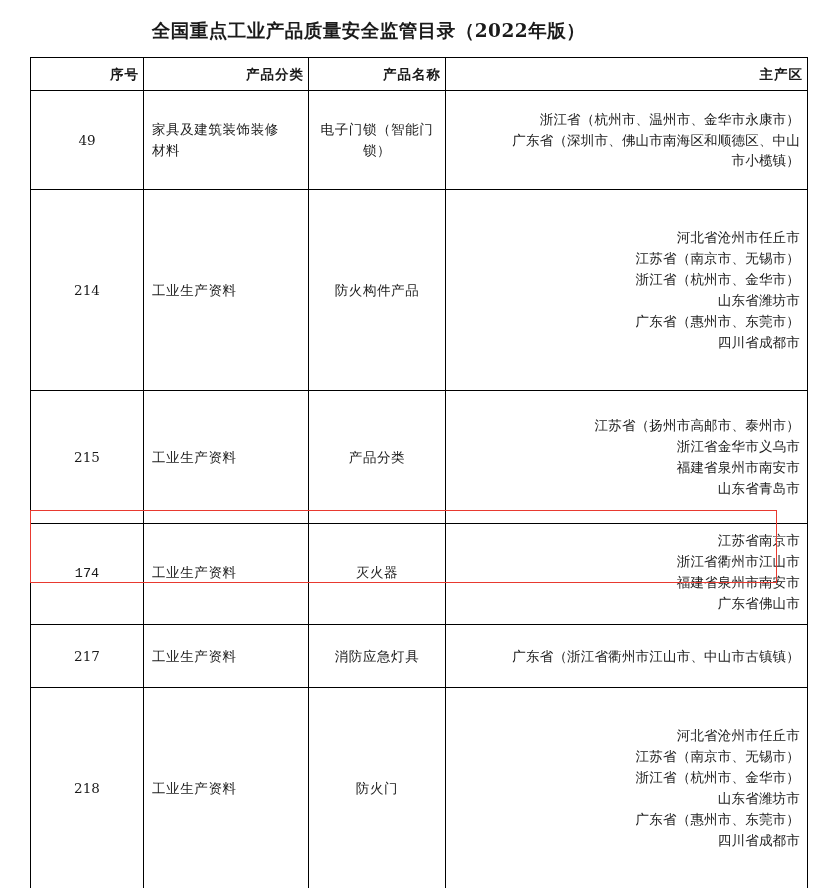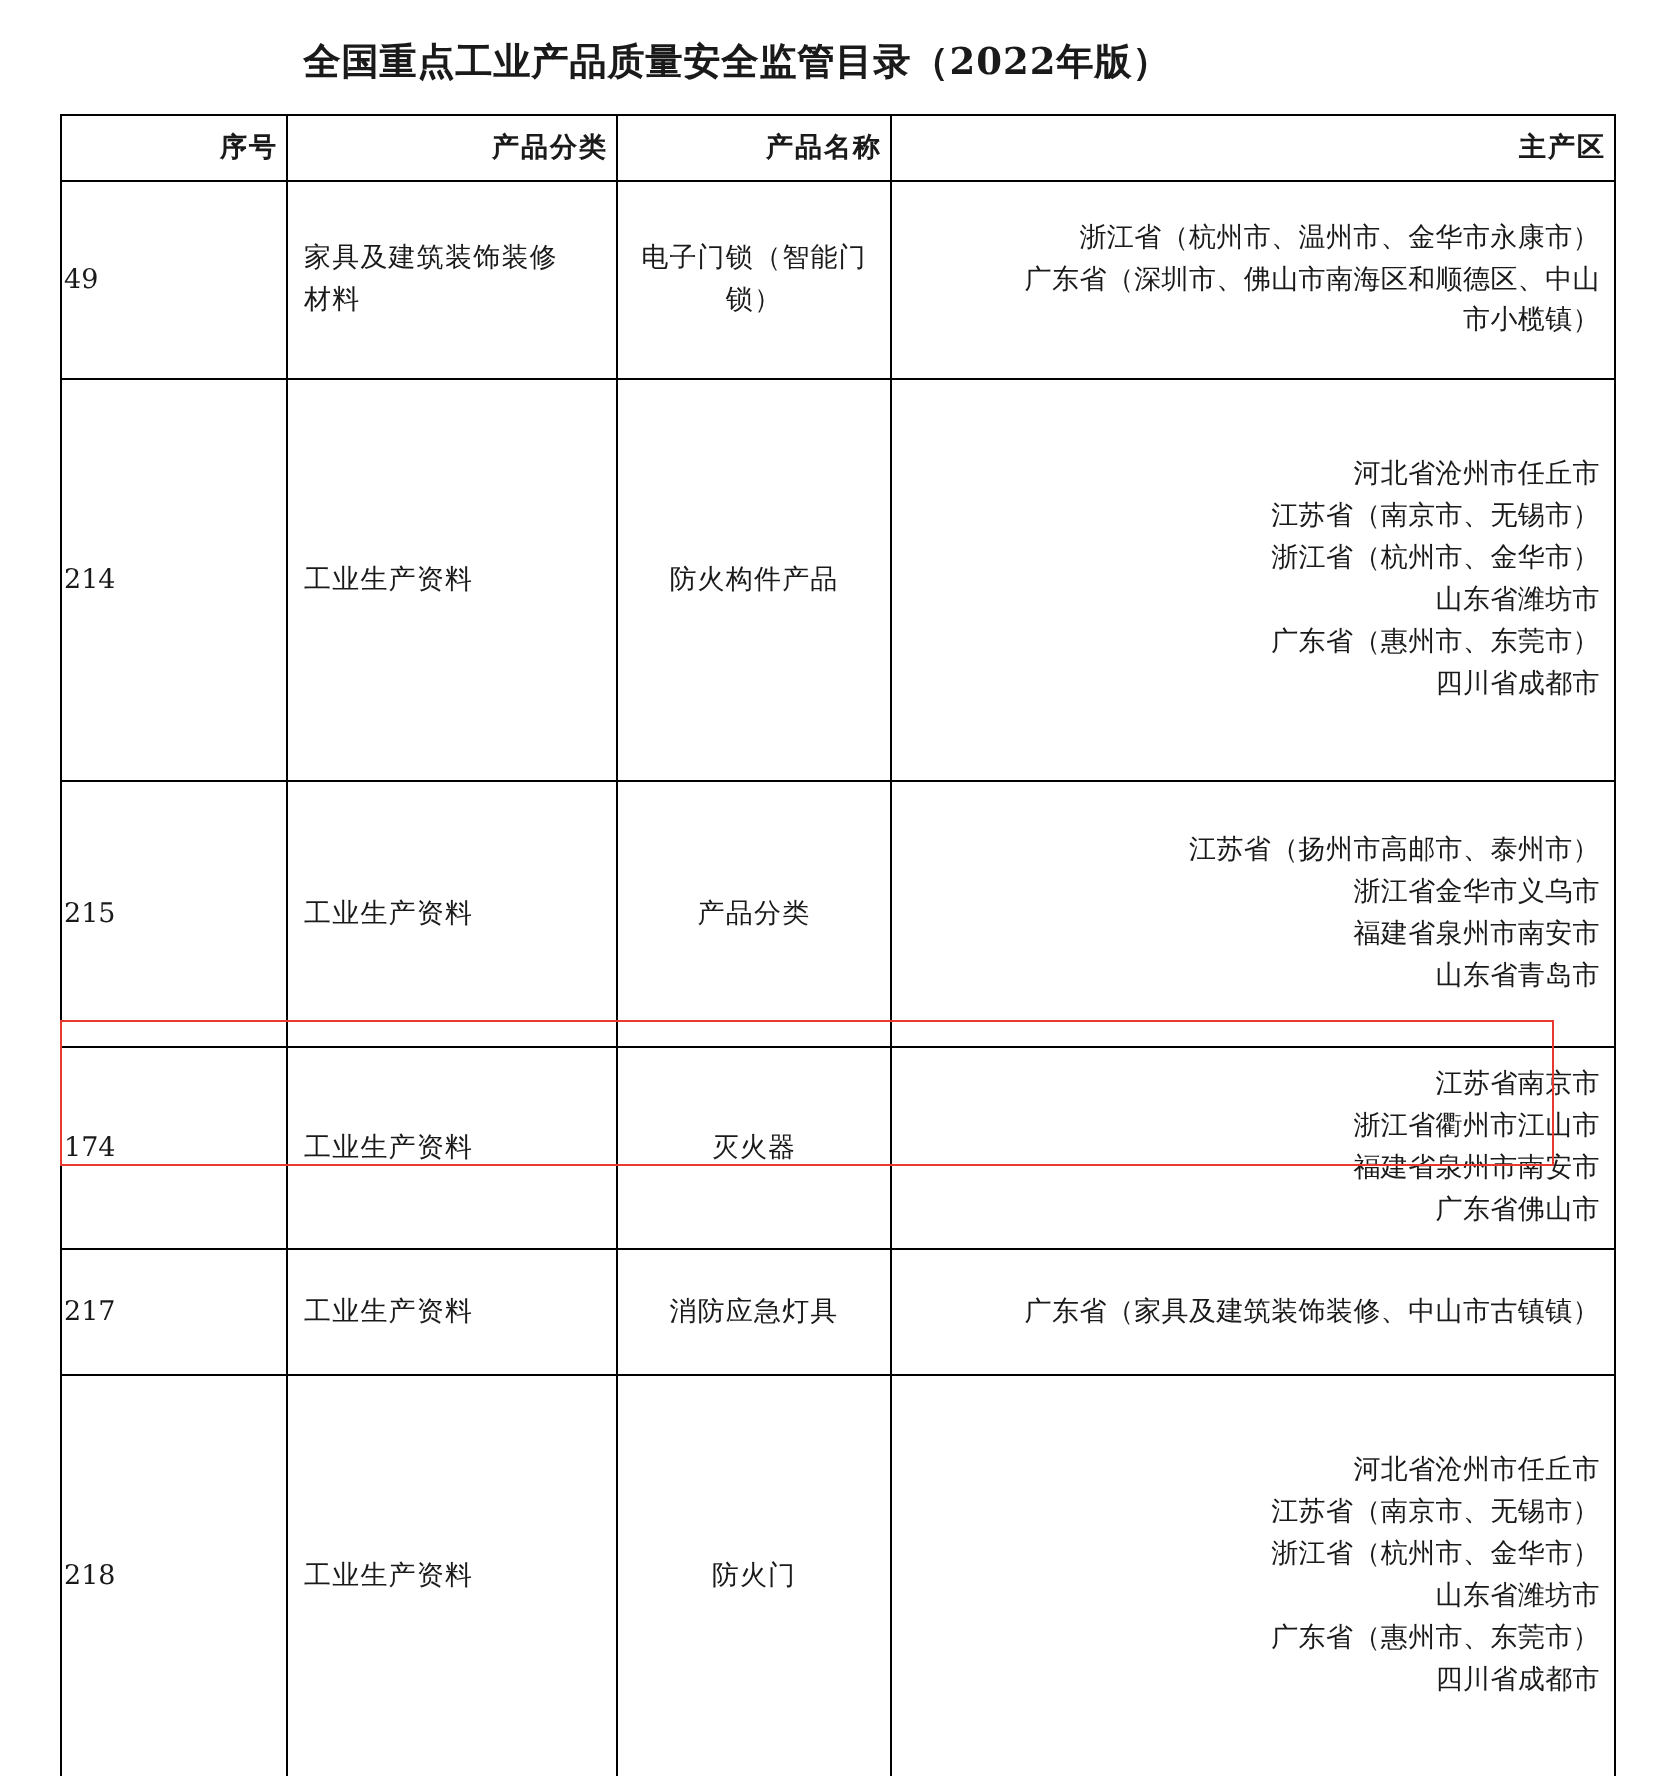--- a/index.html
+++ b/index.html
@@ -51,21 +51,21 @@
     height: 28px;
     padding: 2px 4px;
     letter-spacing: 1px;
   }
   col.c-seq { width: 113px; }
   col.c-cat { width: 165px; }
   col.c-name { width: 137px; }
   col.c-area { width: 362px; }
 
   td.seq {
-    text-align: left;
+    text-align: center;
     font-size: 14px;
     margin-top: 44px;
   }
   td.cat {
     text-align: left;
     padding: 4px 8px;
   }
   td.name {
     text-align: center;
     padding: 4px 4px;
@@ -78,21 +78,21 @@
     white-space: nowrap;
     letter-spacing: 0.2px;
   }
   td.cat .line, td.name .line {
     letter-spacing: 0.6px;
   }
   
   tr.r-49 td { height: 86px; }
   tr.r-214 td { height: 188px; }
   tr.r-215 td { height: 120px; }
-  tr.r-216 td { height: 88px; }
+  tr.r-216 td { height: 88px; font-family: Liberation Mono, monospace; }
   tr.r-217 td { height: 50px; }
   tr.r-218 td { height: 188px; }
 
   .highlight-box {
     position: absolute;
     left: 30px;
     top: 510px;
     width: 747px;
     height: 73px;
     border: 1.6px solid #e8392f;
@@ -191,21 +191,21 @@
 
       <tr class="r-217">
         <td class="seq">217</td>
         <td class="cat">
           <div class="line">工业生产资料</div>
         </td>
         <td class="name">
           <div class="line">消防应急灯具</div>
         </td>
         <td class="area">
-          <div class="line">广东省（家具及建筑装饰装修、中山市古镇镇）</div>
+          <div class="line">广东省（浙江省衢州市江山市、中山市古镇镇）</div>
         </td>
       </tr>
 
       <tr class="r-218">
         <td class="seq">218</td>
         <td class="cat">
           <div class="line">工业生产资料</div>
         </td>
         <td class="name">
           <div class="line">防火门</div>

